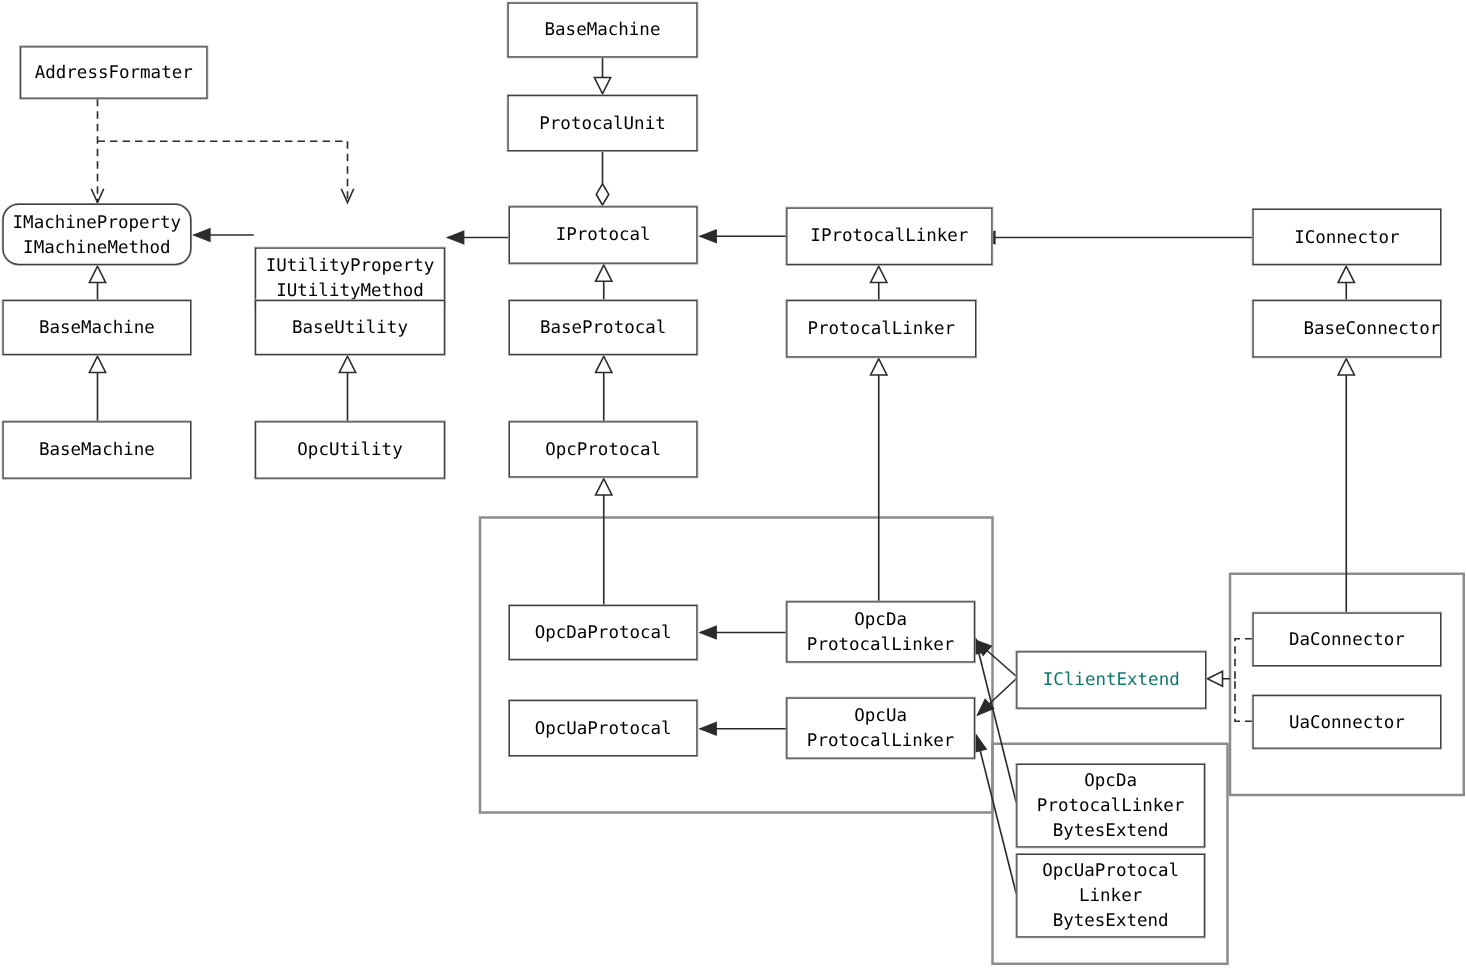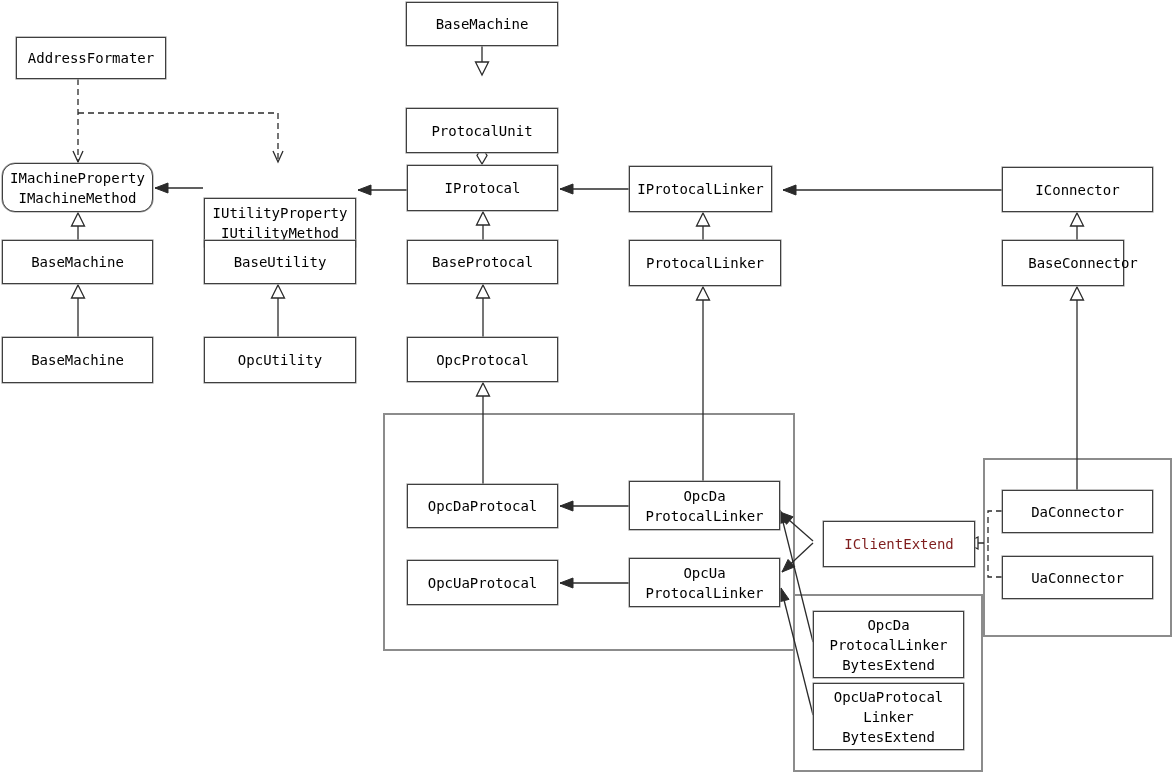--- a/index.html
+++ b/index.html
@@ -174,59 +174,59 @@
     </div>
     <div class="node" style="left: 204px; top: 240px; width: 152px; height: 44px; border-color: rgb(63, 63, 63); background: rgb(255, 255, 255); color: rgb(0, 0, 0);">
       <span>BaseUtility</span>
     </div>
     <div class="node" style="left: 204px; top: 337px; width: 152px; height: 46px; border-color: rgb(63, 63, 63); background: rgb(255, 255, 255); color: rgb(0, 0, 0);">
       <span>OpcUtility</span>
     </div>
     <div class="node" style="left: 406px; top: 2px; width: 152px; height: 44px; border-color: rgb(63, 63, 63); background: rgb(255, 255, 255); color: rgb(0, 0, 0);">
       <span>BaseMachine</span>
     </div>
-    <div class="node" style="left: 406px; top: 76px; width: 152px; height: 45px; border-color: rgb(63, 63, 63); background: rgb(255, 255, 255); color: rgb(0, 0, 0); margin-top: 32px;">
+    <div class="node" style="left: 406px; top: 76px; width: 152px; height: 45px; border-color: rgb(63, 63, 63); background: rgb(255, 255, 255); color: rgb(0, 0, 0);">
       <span>ProtocalUnit</span>
     </div>
     <div class="node" style="left: 407px; top: 165px; width: 151px; height: 46px; border-color: rgb(63, 63, 63); background: rgb(255, 255, 255); color: rgb(0, 0, 0);">
       <span>IProtocal</span>
     </div>
     <div class="node" style="left: 407px; top: 240px; width: 151px; height: 44px; border-color: rgb(63, 63, 63); background: rgb(255, 255, 255); color: rgb(0, 0, 0);">
       <span>BaseProtocal</span>
     </div>
     <div class="node" style="left: 407px; top: 337px; width: 151px; height: 45px; border-color: rgb(63, 63, 63); background: rgb(255, 255, 255); color: rgb(0, 0, 0);">
       <span>OpcProtocal</span>
     </div>
-    <div class="node" style="left: 629px; top: 166px; width: 143px; height: 46px; border-color: rgb(63, 63, 63); background: rgb(255, 255, 255); color: rgb(0, 0, 0);">
+    <div class="node" style="left: 629px; top: 166px; width: 165px; height: 46px; border-color: rgb(63, 63, 63); background: rgb(255, 255, 255); color: rgb(0, 0, 0);">
       <span>IProtocalLinker</span>
     </div>
     <div class="node" style="left: 629px; top: 240px; width: 152px; height: 46px; border-color: rgb(63, 63, 63); background: rgb(255, 255, 255); color: rgb(0, 0, 0);">
       <span>ProtocalLinker</span>
     </div>
     <div class="node" style="left: 407px; top: 484px; width: 151px; height: 44px; border-color: rgb(63, 63, 63); background: rgb(255, 255, 255); color: rgb(0, 0, 0);">
       <span>OpcDaProtocal</span>
     </div>
     <div class="node" style="left: 407px; top: 560px; width: 151px; height: 45px; border-color: rgb(63, 63, 63); background: rgb(255, 255, 255); color: rgb(0, 0, 0);">
       <span>OpcUaProtocal</span>
     </div>
     <div class="node" style="left: 629px; top: 481px; width: 151px; height: 49px; border-color: rgb(63, 63, 63); background: rgb(255, 255, 255); color: rgb(0, 0, 0);">
       <span>OpcDa</span>
       <span>ProtocalLinker</span>
     </div>
     <div class="node" style="left: 629px; top: 558px; width: 151px; height: 49px; border-color: rgb(63, 63, 63); background: rgb(255, 255, 255); color: rgb(0, 0, 0);">
       <span>OpcUa</span>
       <span>ProtocalLinker</span>
     </div>
-    <div class="node" style="left: 813px; top: 521px; width: 152px; height: 46px; border-color: rgb(63, 63, 63); background: rgb(255, 255, 255); color: #7f1d1d; margin-left: 10px;">
+    <div class="node" style="left: 813px; top: 521px; width: 152px; height: 46px; border-color: rgb(63, 63, 63); background: rgb(255, 255, 255); color: #0f766e;">
       <span>IClientExtend</span>
     </div>
     <div class="node" style="left: 1002px; top: 167px; width: 151px; height: 45px; border-color: rgb(63, 63, 63); background: rgb(255, 255, 255); color: rgb(0, 0, 0);">
       <span>IConnector</span>
     </div>
-    <div class="node" style="left: 1002px; top: 240px; width: 122px; height: 46px; border-color: rgb(63, 63, 63); background: rgb(255, 255, 255); color: rgb(0, 0, 0); padding-left: 40px;">
+    <div class="node" style="left: 1002px; top: 240px; width: 151px; height: 46px; border-color: rgb(63, 63, 63); background: rgb(255, 255, 255); color: rgb(0, 0, 0); padding-left: 40px;">
       <span>BaseConnector</span>
     </div>
     <div class="node" style="left: 1002px; top: 490px; width: 151px; height: 43px; border-color: rgb(63, 63, 63); background: rgb(255, 255, 255); color: rgb(0, 0, 0);">
       <span>DaConnector</span>
     </div>
     <div class="node" style="left: 1002px; top: 556px; width: 151px; height: 43px; border-color: rgb(63, 63, 63); background: rgb(255, 255, 255); color: rgb(0, 0, 0);">
       <span>UaConnector</span>
     </div>
     <div class="node" style="left: 813px; top: 611px; width: 151px; height: 67px; border-color: rgb(63, 63, 63); background: rgb(255, 255, 255); color: rgb(0, 0, 0);">
       <span>OpcDa</span>

